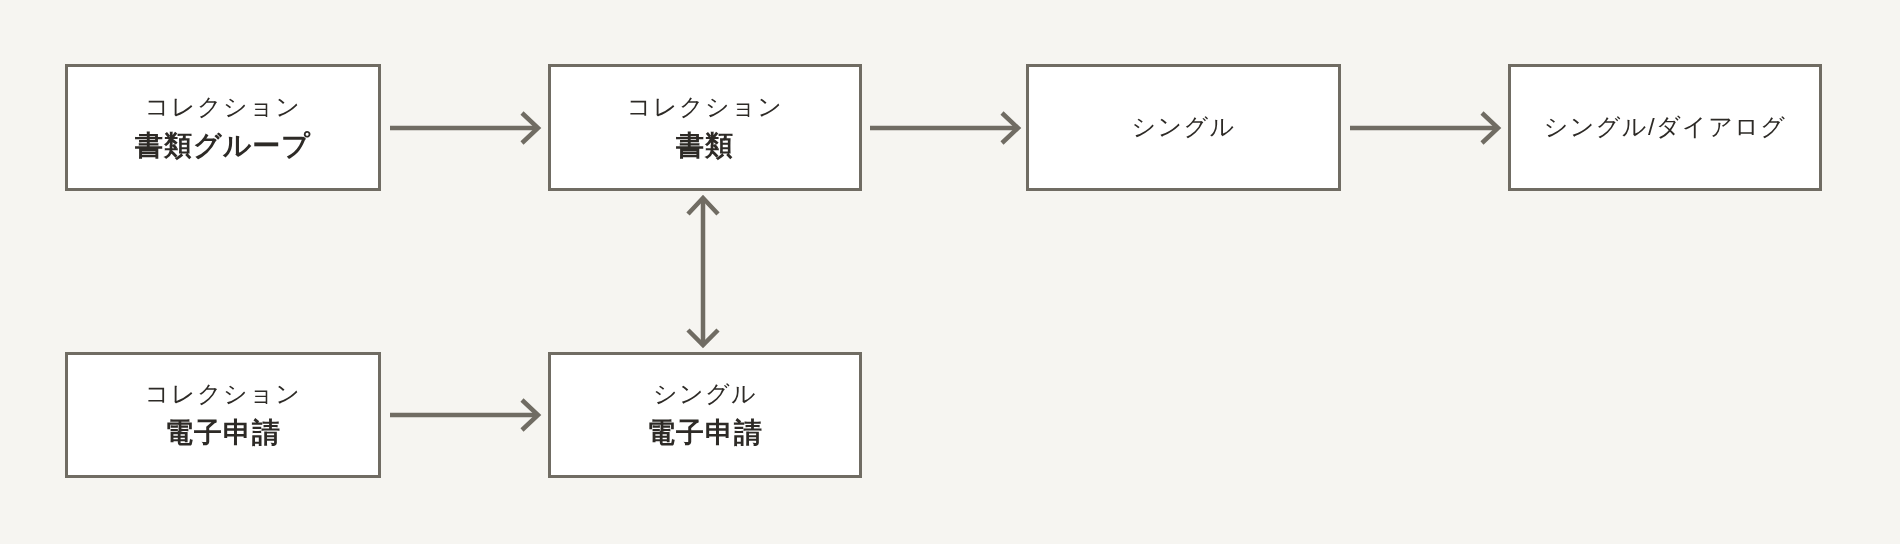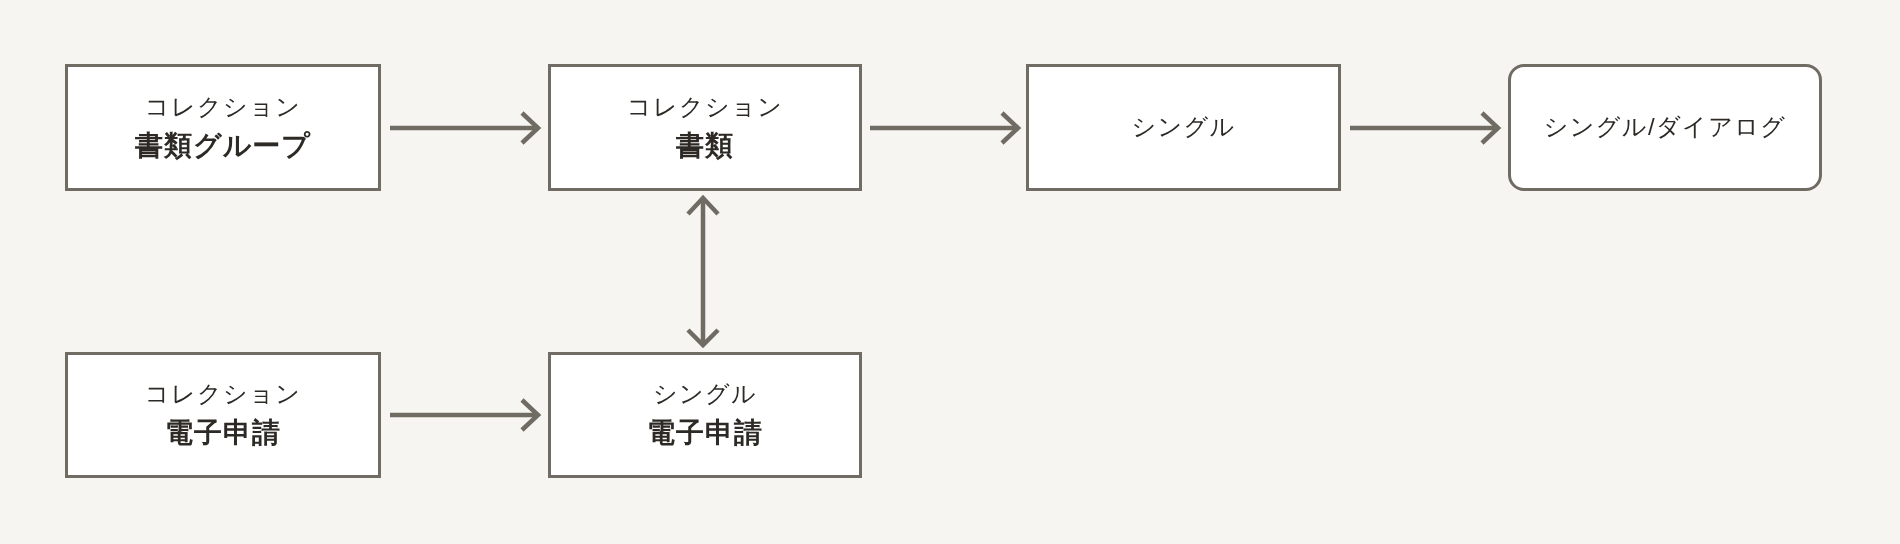--- a/index.html
+++ b/index.html
@@ -53,21 +53,21 @@
     font-weight:700;
     letter-spacing:1px;
     line-height:1.2;
   }
   .node .name .suffix{
     font-weight:400;
   }
   .n1{left:65px;  top:64px;  width:316px; height:127px;}
   .n2{left:548px; top:64px;  width:314px; height:127px;}
   .n3{left:1026px;top:64px;  width:315px; height:127px;}
-  .n4{left:1508px;top:64px;  width:314px; height:127px;border-radius:16px;}
+  .n4{left:1508px;top:64px;  width:314px; height:127px;}
   .n5{left:65px;  top:352px; width:316px; height:126px;}
   .n6{left:548px; top:352px; width:314px; height:126px;}
 </style>
 </head>
 <body>
 
 <div class="canvas">
 
   <svg class="arrows" viewBox="0 0 1900 544" xmlns="http://www.w3.org/2000/svg">
     <g>

